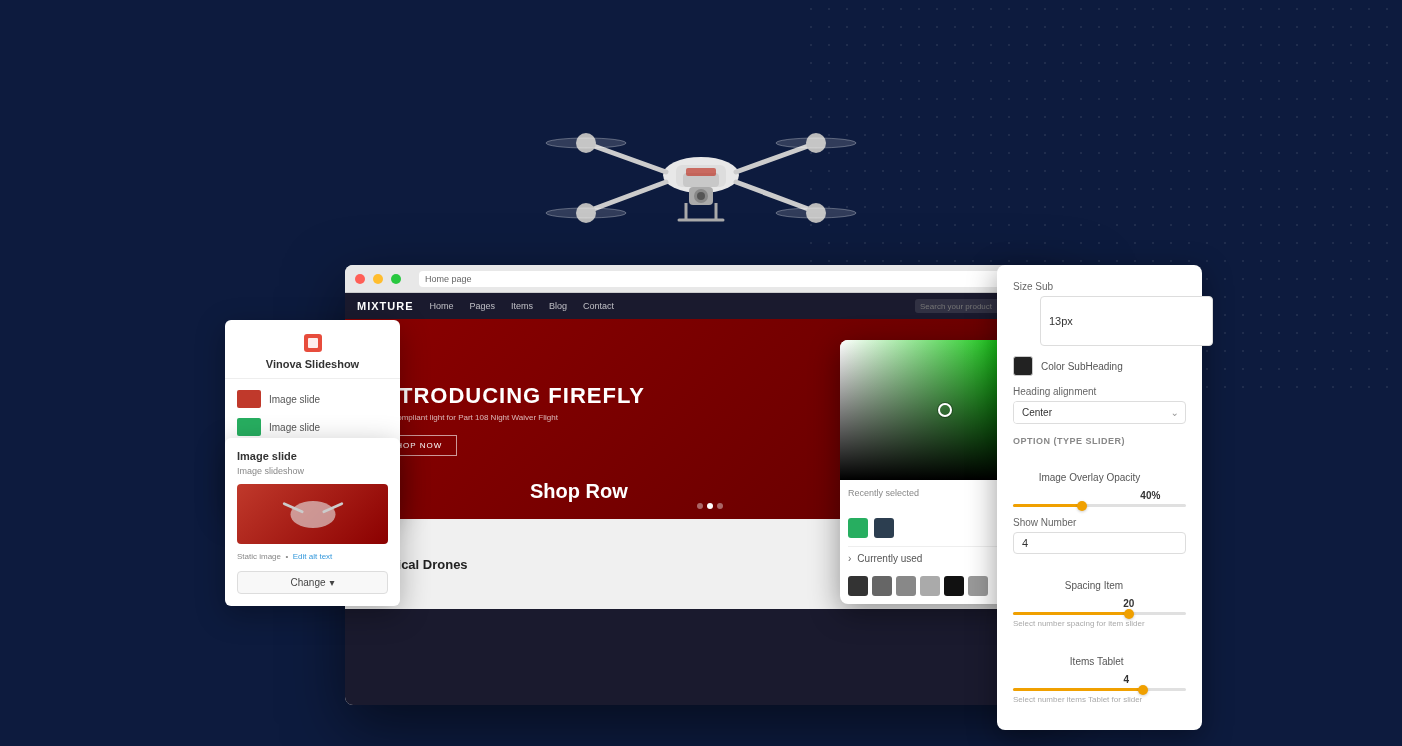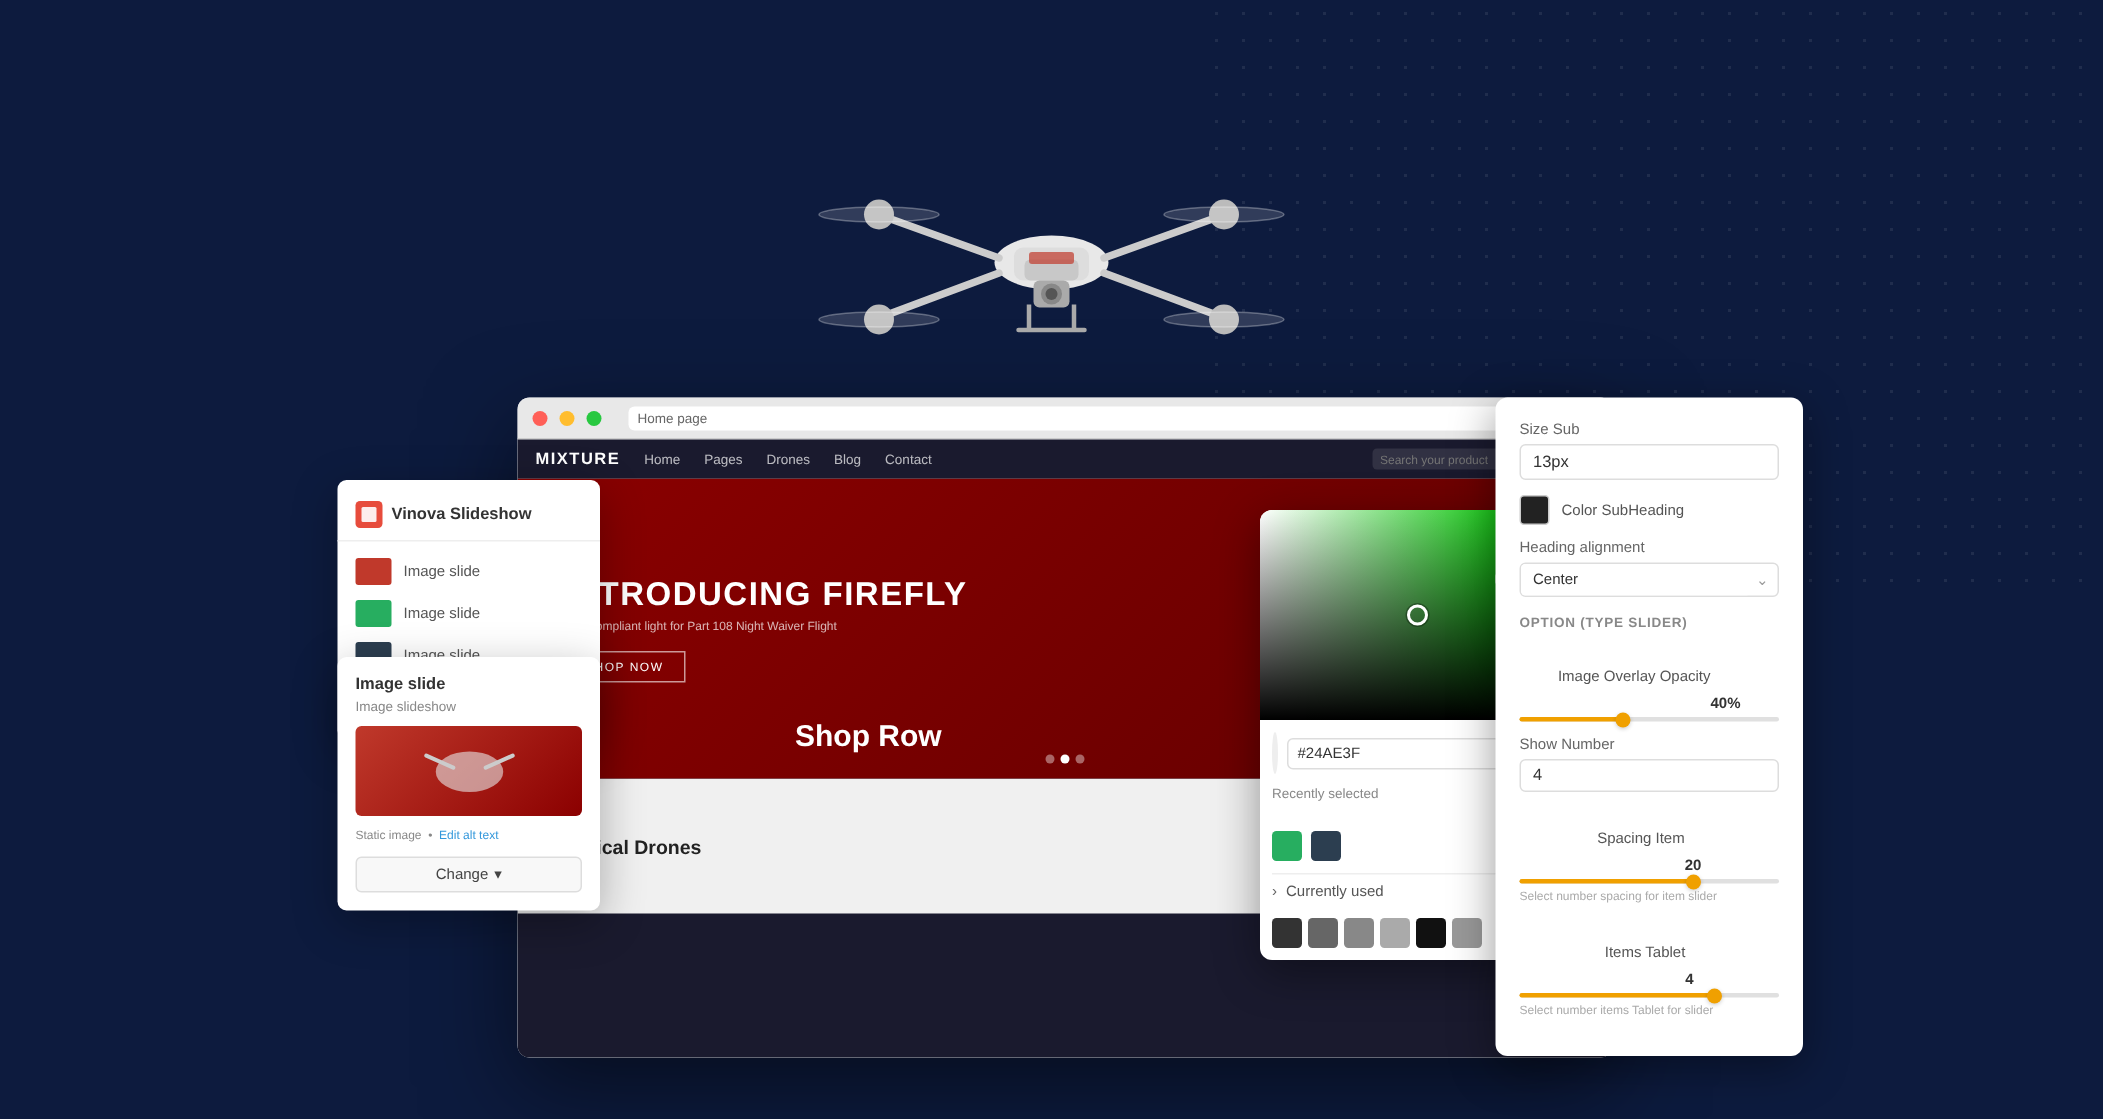--- a/index.html
+++ b/index.html
@@ -218,20 +218,21 @@
       z-index: 10;
       padding: 10px 0;
     }
     .panel-header {
       display: flex;
       align-items: center;
       padding: 4px 12px 8px;
       gap: 6px;
       border-bottom: 1px solid #eee;
       margin-bottom: 6px;
+      flex-direction: column;
     }
     .panel-header-icon {
       width: 18px; height: 18px;
       background: #e74c3c;
       border-radius: 3px;
       display: flex; align-items: center; justify-content: center;
     }
     .panel-header-label {
       font-size: 11px;
       font-weight: 600;
@@ -486,24 +487,25 @@
     }
     .setting-label {
       font-size: 10px;
       color: #666;
       margin-bottom: 4px;
     }
     .setting-input {
       width: 100%;
       border: 1px solid #ddd;
       border-radius: 4px;
-      padding: 5px 8px;
+      padding: 18px 8px;
       font-size: 11px;
       color: #333;
       margin-bottom: 10px;
+      margin-left: 27px;
     }
     .setting-color-row {
       display: flex;
       align-items: center;
       gap: 8px;
       margin-bottom: 10px;
     }
     .setting-color-swatch {
       width: 20px; height: 20px;
       background: #222;
@@ -643,21 +645,21 @@
     <div class="browser-bar-btn browser-bar-yellow"></div>
     <div class="browser-bar-btn browser-bar-green"></div>
     <div class="browser-bar-url">
       <span>Home page</span>
     </div>
   </div>
   <div class="browser-nav">
     <span class="browser-nav-logo">MIXTURE</span>
     <span class="browser-nav-item">Home</span>
     <span class="browser-nav-item">Pages</span>
-    <span class="browser-nav-item">Drones</span>
+    <span class="browser-nav-item">Items</span>
     <span class="browser-nav-item">Blog</span>
     <span class="browser-nav-item">Contact</span>
     <input class="browser-nav-search" placeholder="Search your product" style="">
     <div class="browser-nav-icons">
       <div class="browser-nav-icon">🛒</div>
       <div class="browser-nav-icon">👤</div>
     </div>
   </div>
   <div class="browser-content">
     <div class="hero-section">
@@ -747,28 +749,20 @@
 
 <div class="panel-color">
   <div class="color-gradient">
     <div class="color-gradient-dark"></div>
     <div class="color-picker-circle"></div>
     <div class="color-strip">
       <div class="color-strip-thumb"></div>
     </div>
   </div>
   <div class="color-bottom">
-    <div class="color-value-row">
-      <div class="color-swatch-large"></div>
-      <input class="color-value-input" value="#24AE3F" style="">
-      <button class="none-btn">
-        
-        
-      </button>
-    </div>
     <div class="color-section-title">Recently selected</div>
     <div class="color-swatches-row">
       <div class="color-swatch-sm" style="background:#27ae60;"></div>
       <div class="color-swatch-sm" style="background:#2c3e50;"></div>
     </div>
     <div class="currently-used-toggle">
       <span class="toggle-arrow">›</span>
       <span class="toggle-label">Currently used</span>
     </div>
     <div class="used-swatches">

